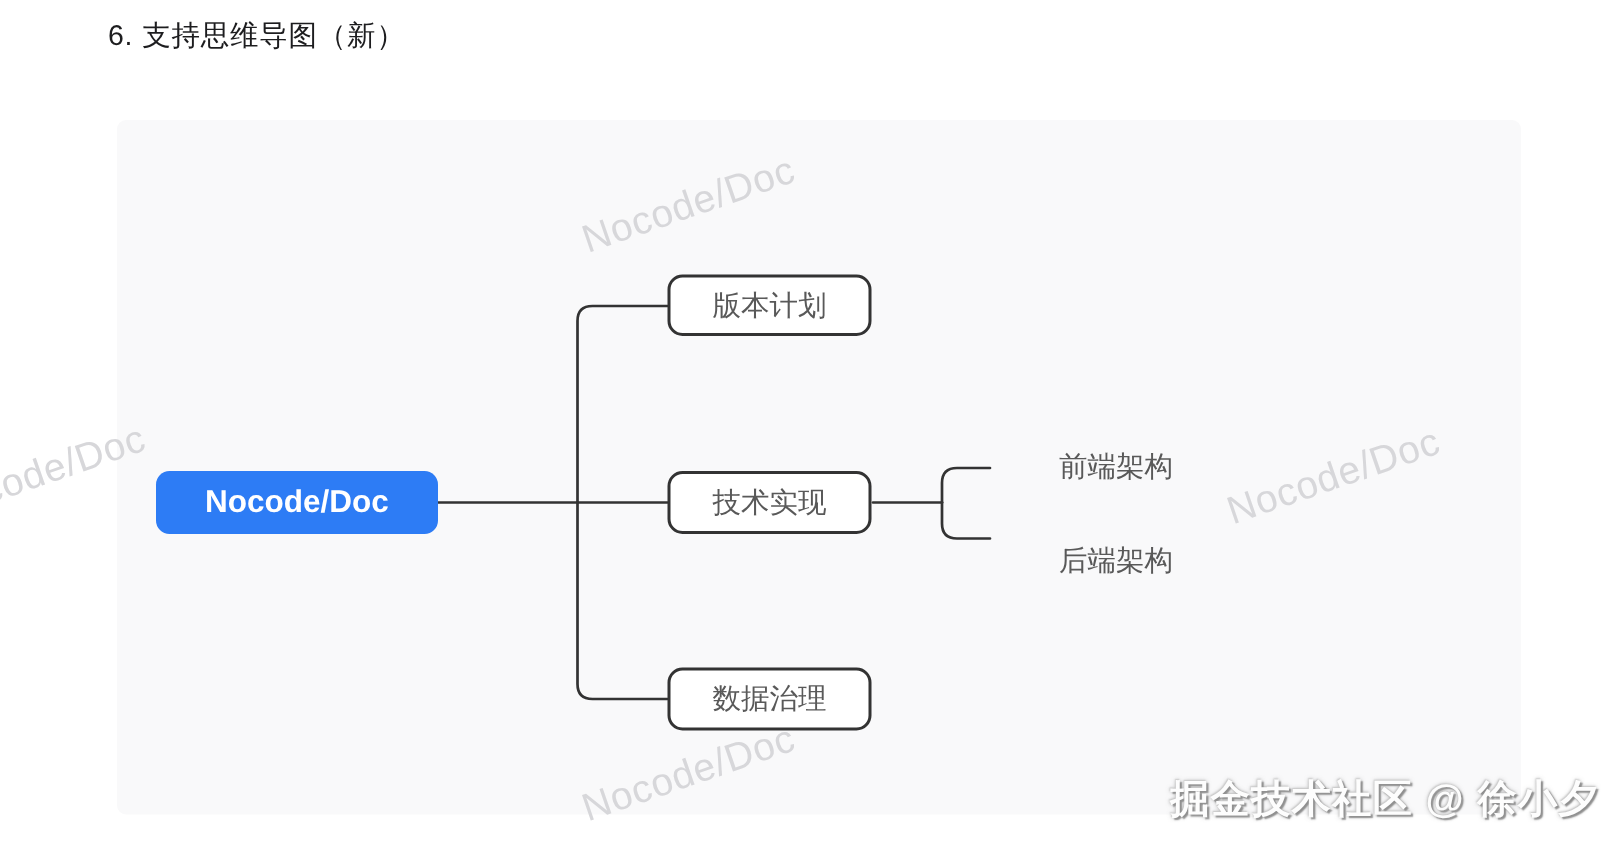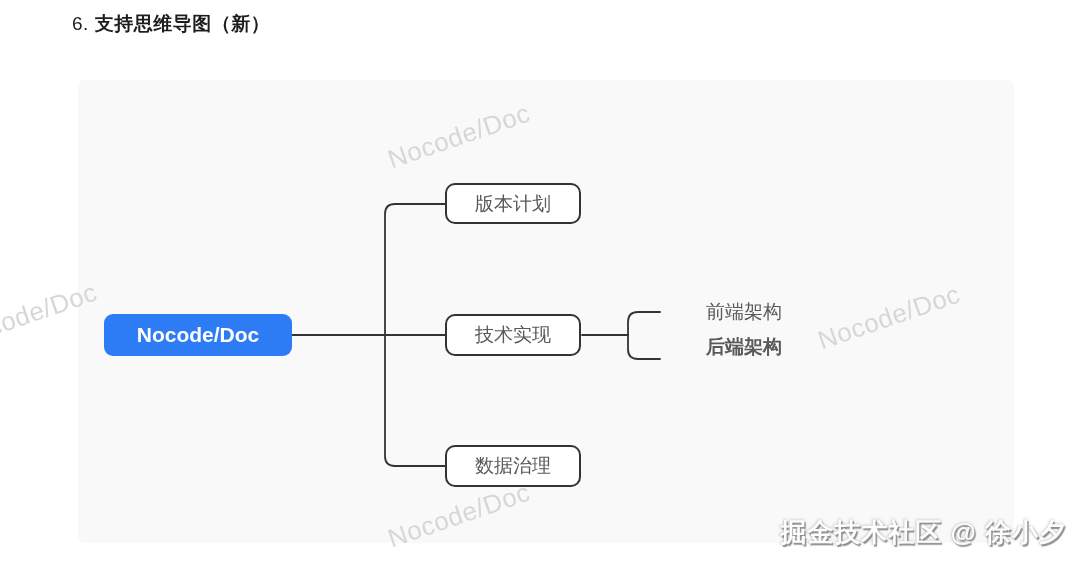--- a/index.html
+++ b/index.html
@@ -19,21 +19,21 @@
   .page-title {
     position: absolute;
     left: 72px;
     top: 11px;
     font-size: 19px;
     color: #1d1d1f;
     letter-spacing: 0.5px;
     white-space: nowrap;
   }
   .page-title .num { font-weight: 400; margin-right: 6px; }
-  .page-title .txt { font-weight: 700; }
+  .page-title .txt { font-weight: 400; }
   
   .panel {
     position: absolute;
     left: 78px;
     top: 80px;
     width: 936px;
     height: 463px;
     background: #f9f9fa;
     border-radius: 6px;
   }
@@ -106,21 +106,21 @@
     left: 604px;
     height: 22px;
     line-height: 22px;
     color: #595959;
     font-size: 19px;
     z-index: 5;
     white-space: nowrap;
     margin-left: 24px;
   }
   .leaf-1 { top: 221px; }
-  .leaf-2 { top: 256px; font-weight: bold; }
+  .leaf-2 { top: 284px; }
   
   .credit {
     position: absolute;
     right: 14px;
     bottom: 16px;
     font-size: 26px;
     font-weight: 700;
     color: #fdfdfd;
     letter-spacing: 1px;
     z-index: 6;

